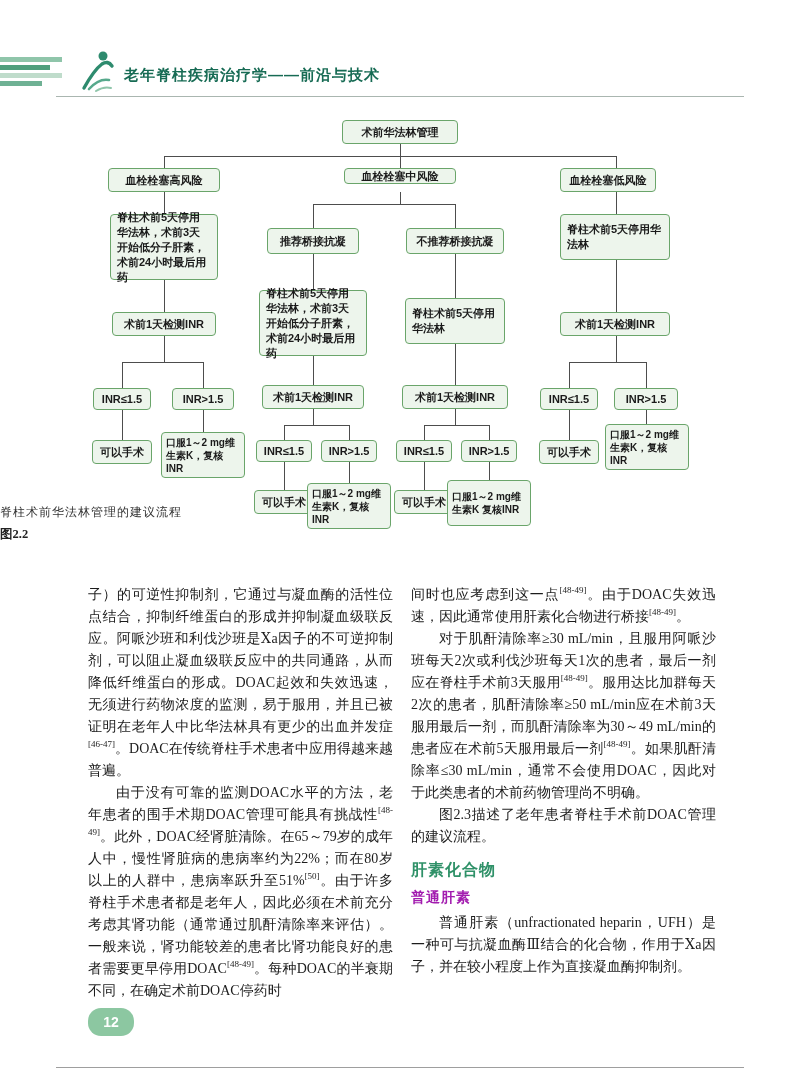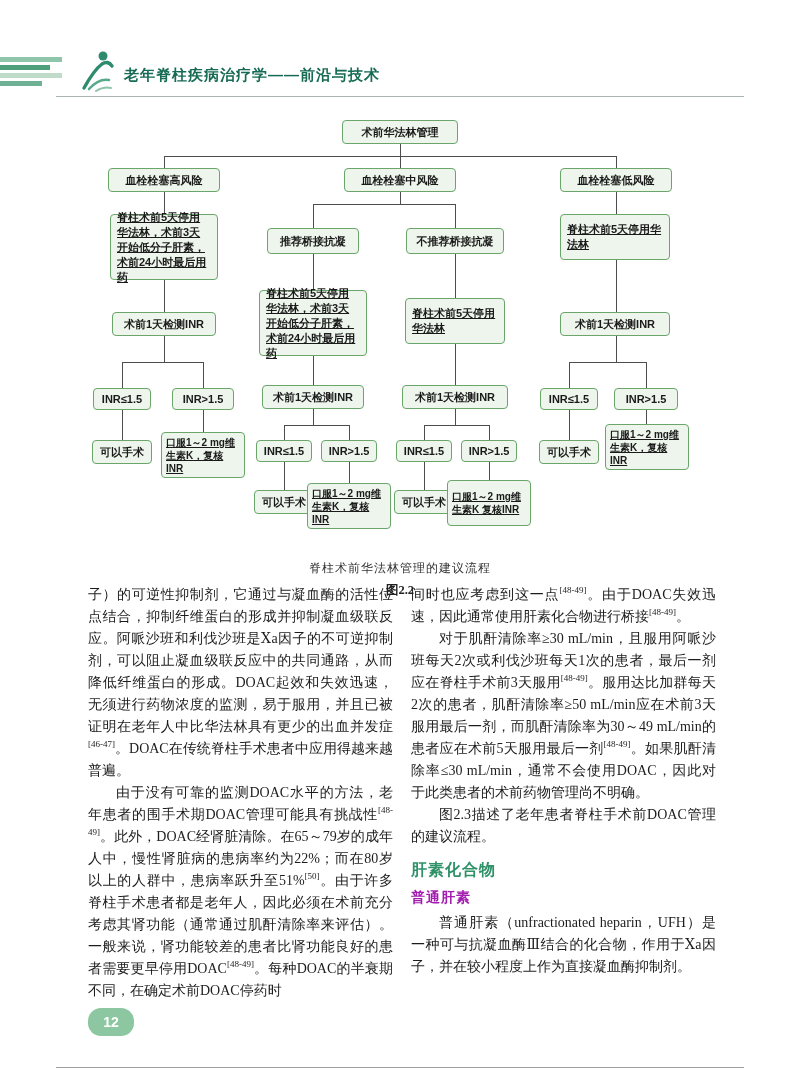--- a/index.html
+++ b/index.html
@@ -25,23 +25,23 @@
   
   .fc-lines { position:absolute; left:0; top:0; pointer-events:none; }
   .fc-lines line { stroke:#4d4d4d; stroke-width:1; shape-rendering:crispEdges; }
   .fc-box {
     position:absolute; box-sizing:border-box;
     background:#edf5ec; border:1px solid #6aa56a; border-radius:4px;
     font:600 11px/14px "Liberation Sans","DejaVu Sans",sans-serif; color:#1a1a1a;
     display:flex; align-items:center; justify-content:center;
     text-align:center; padding:2px 4px;
   }
-  .fc-left { justify-content:flex-start; text-align:left; padding:3px 6px; line-height:15px;text-decoration:underline; }
+  .fc-left { justify-content:flex-start; text-align:left; padding:3px 6px; line-height:15px; }
   .fc-vitk { font-size:10px; line-height:13px; padding:3px 4px; }
-  .fc-caption { position:absolute; left:0; top:560px; width:800px; text-align:center; }
+  .fc-caption { position:absolute; left:0; top:504px; width:800px; }
   .fc-caption .cap { font-size:12px; color:#333; letter-spacing:1px; }
   .fc-caption .lab { font-size:12.5px; font-weight:bold; margin-top:5px; color:#222; }
   
   .columns { position:absolute; left:88px; top:584px; width:628px; display:flex; gap:18px; }
   .col { width:305px; }
   .col p { margin:0; font-size:14px; line-height:22px; text-align:justify; }
   .col p.indent { text-indent:2em; }
   .col sup { font-size:9px; line-height:0; }
   .section-heading {
     margin:12px 0 8px; font:bold 16px/20px "Liberation Sans","DejaVu Sans",sans-serif;
@@ -121,22 +121,22 @@
     <line x1="569" y1="362" x2="646" y2="362"></line>
     <line x1="569" y1="362" x2="569" y2="388"></line>
     <line x1="646" y1="362" x2="646" y2="388"></line>
     <line x1="569" y1="410" x2="569" y2="440"></line>
     <line x1="646" y1="410" x2="646" y2="424"></line>
   </svg>
 
   <div class="fc-box" style="left:342px;top:120px;width:116px;height:24px">术前华法林管理</div>
 
   <div class="fc-box" style="left:108px;top:168px;width:112px;height:24px">血栓栓塞高风险</div>
-  <div class="fc-box" style="left:344px;top:168px;width:112px;height:24px">血栓栓塞中风险</div>
-  <div class="fc-box" style="left:560px;top:168px;width:112px;height:24px">血栓栓塞低风险</div>
+  <div class="fc-box" style="left:344px;top:168px;width:112px;height:16px">血栓栓塞中风险</div>
+  <div class="fc-box" style="left:560px;top:168px;width:96px;height:24px">血栓栓塞低风险</div>
 
   <div class="fc-box fc-left" style="left:110px;top:214px;width:108px;height:66px">脊柱术前5天停用华法林，术前3天开始低分子肝素，术前24小时最后用药</div>
   <div class="fc-box" style="left:112px;top:312px;width:104px;height:24px">术前1天检测INR</div>
   <div class="fc-box" style="left:93px;top:388px;width:58px;height:22px;padding:2px">INR≤1.5</div>
   <div class="fc-box" style="left:172px;top:388px;width:62px;height:22px;padding:2px">INR&gt;1.5</div>
   <div class="fc-box" style="left:92px;top:440px;width:60px;height:24px">可以手术</div>
   <div class="fc-box fc-left fc-vitk" style="left:161px;top:432px;width:84px;height:46px">口服1～2 mg维生素K，复核INR</div>
 
   <div class="fc-box" style="left:267px;top:228px;width:92px;height:26px">推荐桥接抗凝</div>
   <div class="fc-box" style="left:406px;top:228px;width:98px;height:26px">不推荐桥接抗凝</div>

